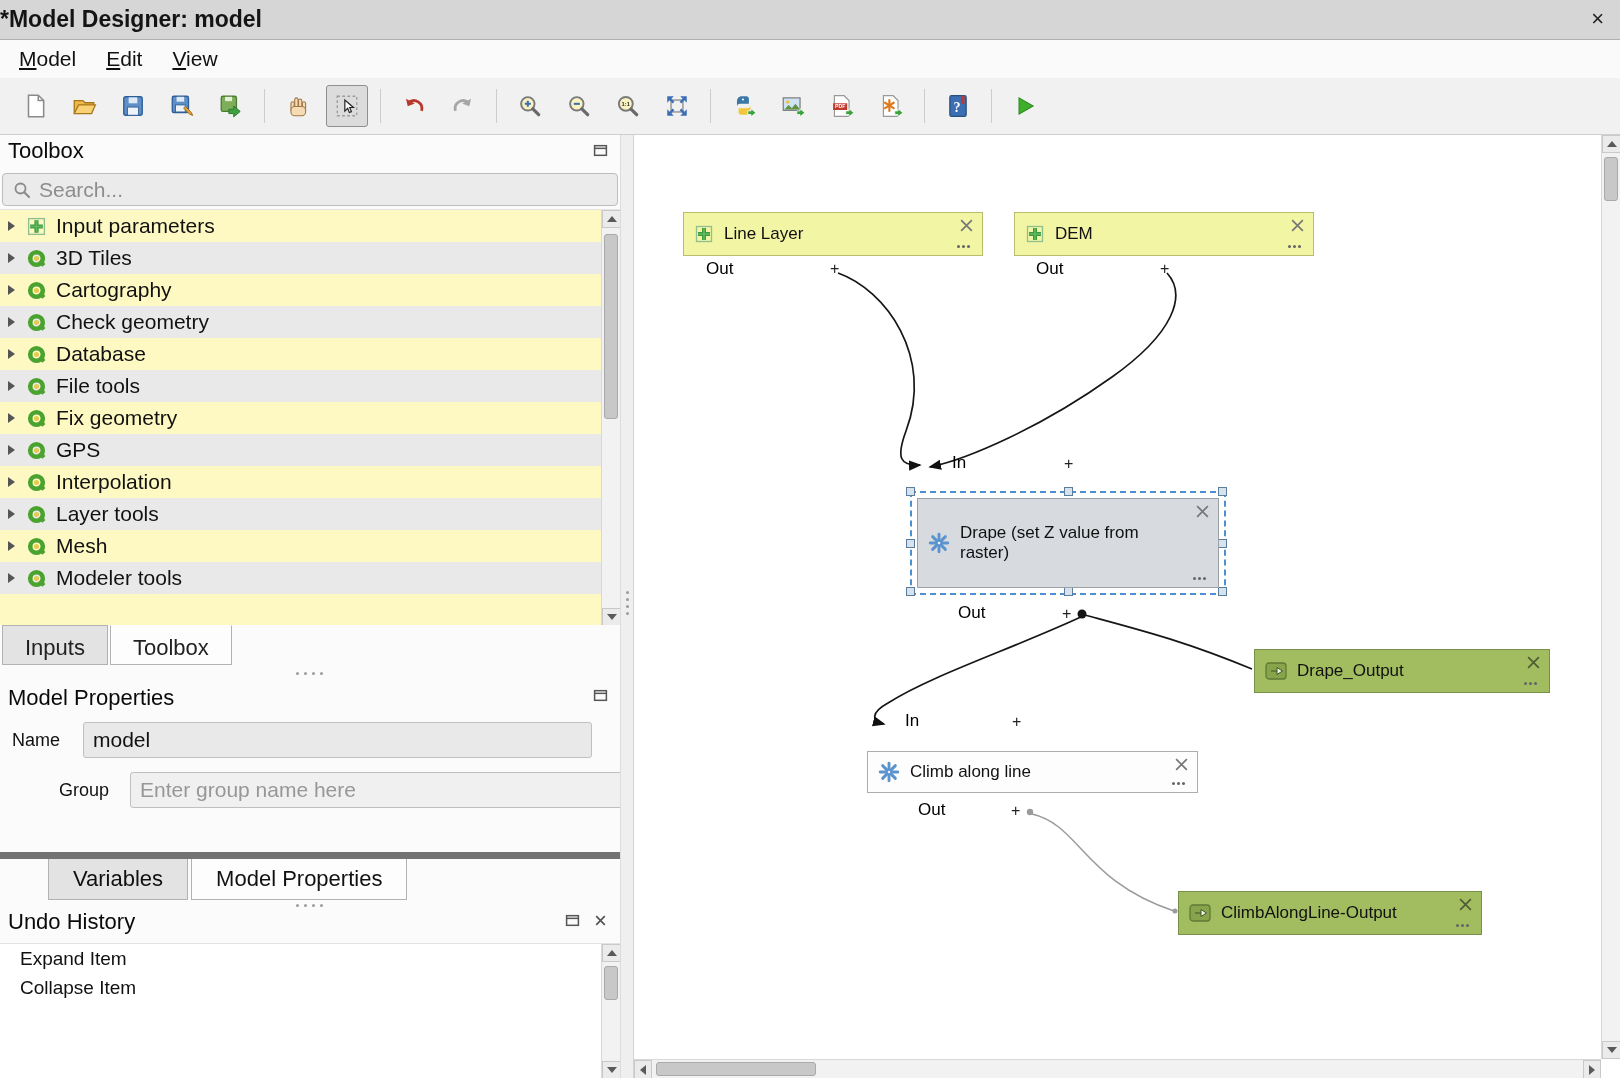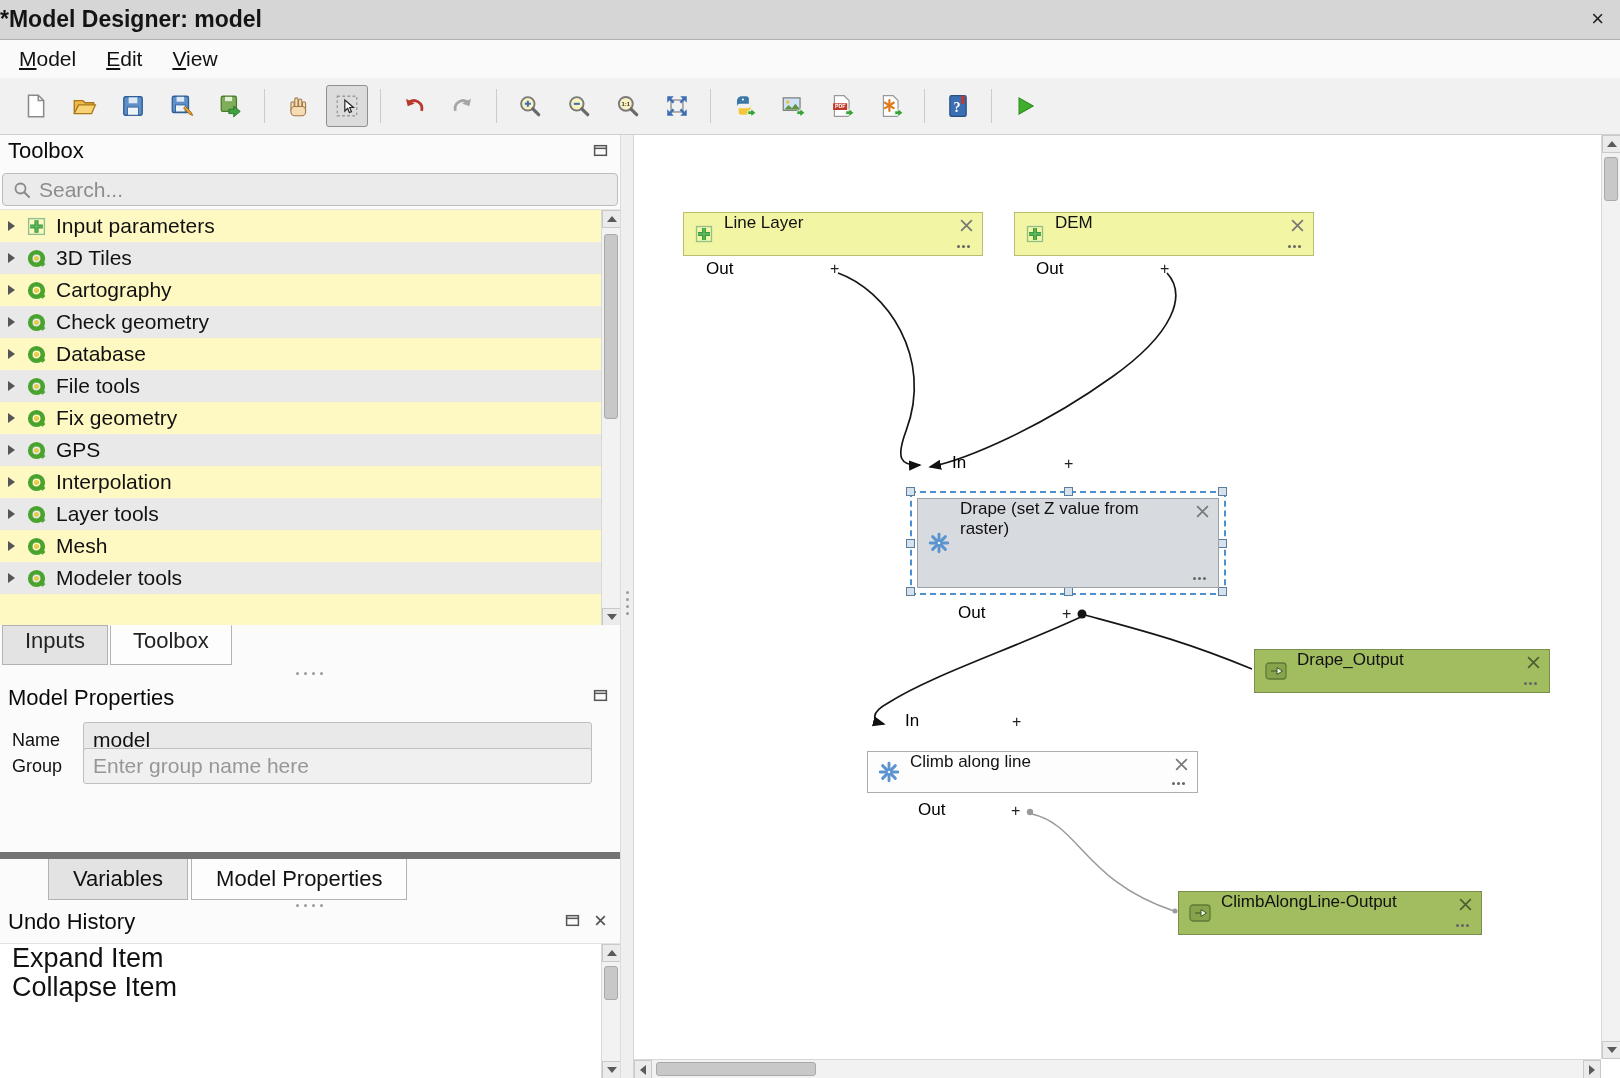--- a/index.html
+++ b/index.html
@@ -51,41 +51,41 @@
   .sarr { position:absolute; width:19px; height:18px; background:#ebebeb; border:1px solid #c9c9c9; display:flex; align-items:center; justify-content:center; }
   .sarr.h { width:18px; height:19px; }
   .t-up { width:0;height:0;border-left:5px solid transparent;border-right:5px solid transparent;border-bottom:6px solid #5a5a5a; }
   .t-dn { width:0;height:0;border-left:5px solid transparent;border-right:5px solid transparent;border-top:6px solid #5a5a5a; }
   .t-lf { width:0;height:0;border-top:5px solid transparent;border-bottom:5px solid transparent;border-right:6px solid #5a5a5a; }
   .t-rt { width:0;height:0;border-top:5px solid transparent;border-bottom:5px solid transparent;border-left:6px solid #5a5a5a; }
   .sthumb { position:absolute; background:#c8c8c8; border:1px solid #a9a9a9; border-radius:3px; }
 
   
   .dock-tabs { position:absolute; left:0; top:490px; height:40px; display:flex; }
-  .dtab { font-size:22px; padding:2px 22px; border:1px solid #b2b2b2; background:#e3e3e3; color:#222; margin-left:2px; }
+  .dtab { font-size:22px; padding:9px 22px; border:1px solid #b2b2b2; background:#e3e3e3; color:#222; margin-left:2px; }
   .dtab.active { background:#fdfdfd; border-top-color:#fdfdfd; }
 
   .mp-header { top:550px; }
   .frow { position:absolute; left:0; height:38px; display:flex; align-items:center; }
   .frow label { font-size:18px; width:83px; padding-left:12px; }
   .frow input { width:509px; height:36px; border:1px solid #bfbfbf; border-radius:3px; background:#e9e9e9; font-size:21px; padding-left:9px; color:#111; font-family:"Liberation Sans",sans-serif; }
   .frow input.grp { background:#f0f0f0; }
   .frow input::placeholder { color:#979797; }
 
   .props-tabbar { position:absolute; left:0; top:717px; width:620px; border-top:7px solid #737373; height:44px;padding-left:40px; }
   .props-tabbar .tabs { display:flex; padding-left:8px; }
   .ptab { font-size:22px; padding:7px 24px; border:1px solid #b2b2b2; border-top:none; background:#e3e3e3; margin-right:3px; }
   .ptab.active { background:#fdfdfd; }
 
   .undo-list { position:absolute; left:0; top:808px; width:620px; height:135px; background:#fff; border-top:1px solid #e2e2e2; overflow:hidden; }
-  .urow { height:29px; display:flex; align-items:center; padding-left:12px; font-size:27px; }
+  .urow { height:29px; display:flex; align-items:center; padding-left:20px; font-size:19px; }
   .urow.selected { background:#3779d6; color:#fff; }
 
   
-  .cnode { position:absolute; border:1px solid; display:flex; font-size:17px; }
+  .cnode { position:absolute; border:1px solid; display:flex; align-items:center; font-size:17px; }
   .n-input  { background:#f2f5a3; border-color:#b9bd6e; }
   .n-output { background:#a2bd5f; border-color:#78914a; }
   .n-alg    { background:#fdfdfd; border-color:#adadad; }
   .n-alg.sel{ background:#d7dbdf; border-color:#9aa2a8; }
   .nicon { flex:none; margin:0 10px 0 10px; display:flex; align-items:center; justify-content:center; }
   .nlabel { padding-right:40px; line-height:1.2; }
   .xicon { position:absolute; top:5px; right:8px; }
   .odots { position:absolute; bottom:7px; right:22px; width:3px; height:3px; border-radius:50%; background:#666; box-shadow:5px 0 0 #666, 10px 0 0 #666; }
   .portlbl { position:absolute; font-size:17px; color:#000; }
   .plus { position:absolute; font-size:16px; color:#222; }
@@ -414,21 +414,21 @@
     <div class="panel-h mp-header">Model Properties</div>
     <svg class="mini-ico" style="top:553px; right:12px;" viewBox="0 0 14 14">
         <rect x="1.5" y="2.5" width="11" height="9" fill="none" stroke="#555" stroke-width="1.4"></rect>
         <path d="M1.5 5 h11" stroke="#555" stroke-width="1.4"></path>
       </svg>
 
     <div class="frow" style="top:586px;">
       <label>Name</label>
       <input type="text" value="model" style="">
     </div>
-    <div class="frow" style="top:612px;">
+    <div class="frow" style="top:636px;padding-left:47px;">
       <label>Group</label>
       <input type="text" class="grp" placeholder="Enter group name here" style="">
     </div>
 
     <div class="props-tabbar">
       <div class="tabs">
         <div class="ptab">Variables</div>
         <div class="ptab active">Model Properties</div>
       </div>
     </div>

